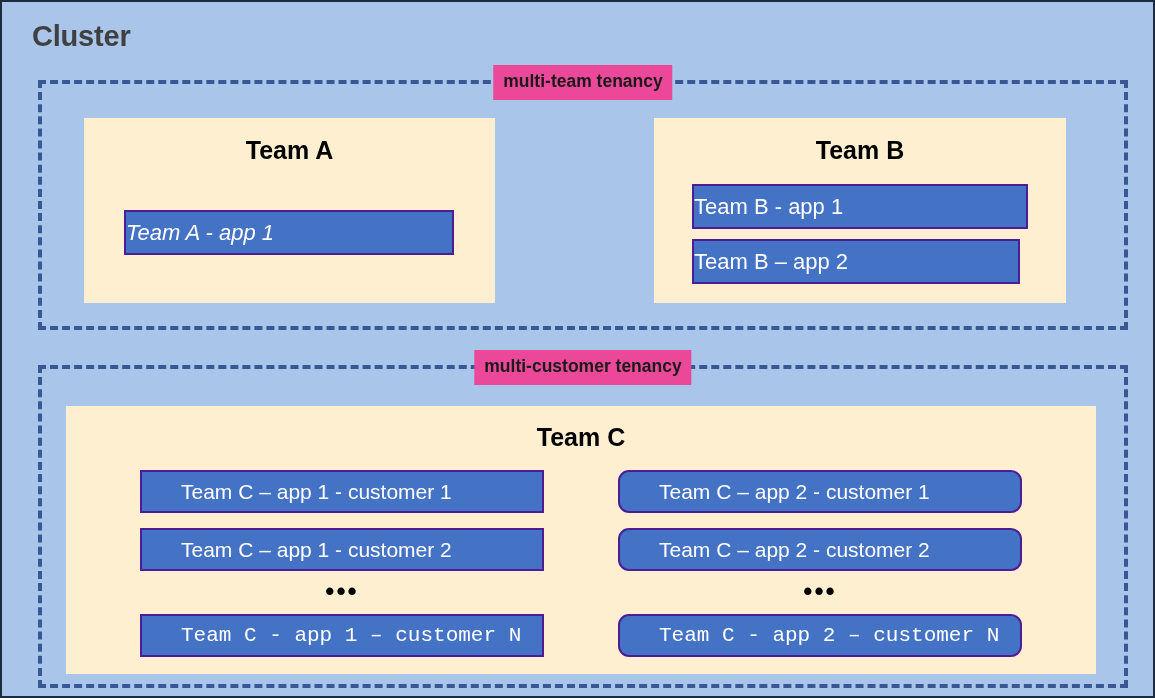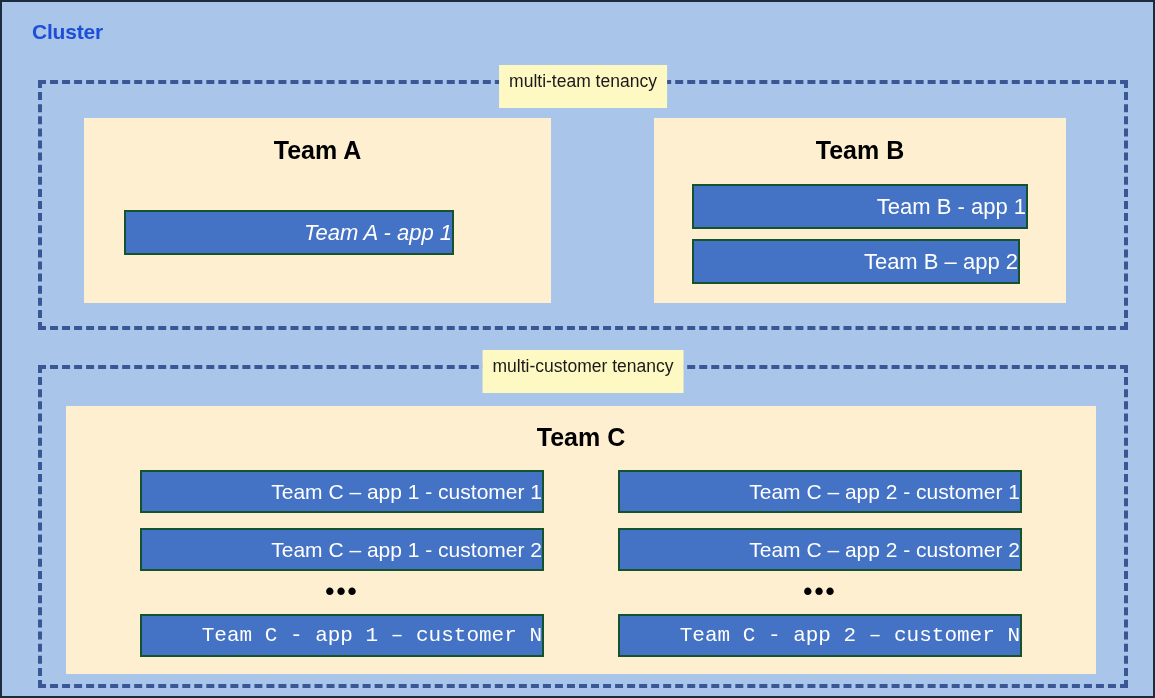--- a/index.html
+++ b/index.html
@@ -19,23 +19,23 @@
     background: #a9c5ea;
     border: 2px solid #1c2b3d;
     overflow: hidden;
   }
 
   
   #cluster-title {
     position: absolute;
     left: 30px;
     top: 18px;
-    font-size: 21px;
-    font-weight: bold;
-    color: #1d4ed8;
+    font-size: 29px;
+    font-weight: bold;
+    color: #404040;
     letter-spacing: -0.2px;
     white-space: nowrap;
   }
 
   
   .tenancy-group {
     position: absolute;
     box-sizing: border-box;
     border: 4px dashed #3a5795;
     background: transparent;
@@ -51,35 +51,36 @@
     top: 363px;
     width: 1090px;
     height: 323px;
   }
 
   .tenancy-label {
     position: absolute;
     top: -19px;
     left: 50%;
     transform: translateX(-50%);
-    background: #fef9c3;
+    background: #ec4899;
     color: #1a1a1a;
     font-size: 17.5px;
     line-height: 1;
-    padding: 8px 10px 17px 10px;
-    white-space: nowrap;
+    padding: 8px 10px 9px 10px;
+    white-space: nowrap;
+    font-weight: bold;
   }
 
   
   .team-panel {
     position: absolute;
     box-sizing: border-box;
     background: #fdefd0;
   }
-  #team-a-panel { left: 82px;  top: 116px; width: 467px; height: 185px; }
+  #team-a-panel { left: 82px;  top: 116px; width: 411px; height: 185px; }
   #team-b-panel { left: 644px; top: 116px; width: 412px; height: 185px; margin-left: 8px; }
   #team-c-panel { left: 56px;  top: 404px; width: 1030px; height: 268px; margin-left: 8px; }
 
   .team-heading {
     position: absolute;
     left: 0;
     right: 0;
     text-align: center;
     font-size: 25px;
     font-weight: bold;
@@ -87,43 +88,44 @@
     white-space: nowrap;
   }
   #team-a-heading, #team-b-heading { top: 18px; }
   #team-c-heading { top: 17px; }
 
   
   .app-box {
     position: absolute;
     box-sizing: border-box;
     background: #4472c4;
-    border: 2px solid #14532d;
+    border: 2px solid #4c1d95;
     color: #ffffff;
     font-size: 22px;
     display: flex;
     align-items: center;
-    justify-content: flex-end;
+    justify-content: flex-start;
     white-space: nowrap;
     line-height: 1;
   }
   .app-box.small {
     font-size: 21px;
+    padding-left: 39px;
   }
 
   
   #team-a-app-1 { left: 40px; top: 92px; width: 330px; height: 45px; font-style: italic; }
 
   
   #team-b-app-1 { left: 38px; top: 66px; width: 336px; height: 45px; }
   #team-b-app-2 { left: 38px; top: 121px; width: 328px; height: 45px; }
 
   
   .tc-col-left  { left: 74px; }
-  .tc-col-right { left: 552px; }
+  .tc-col-right { left: 552px; border-radius: 11px; }
   .tc-row {
     width: 404px;
     height: 43px;
   }
   .tc-r1 { top: 64px; }
   .tc-r2 { top: 122px; }
   .tc-r3 { top: 208px; font-family: Liberation Mono, monospace; }
 
   
   .ellipsis {

